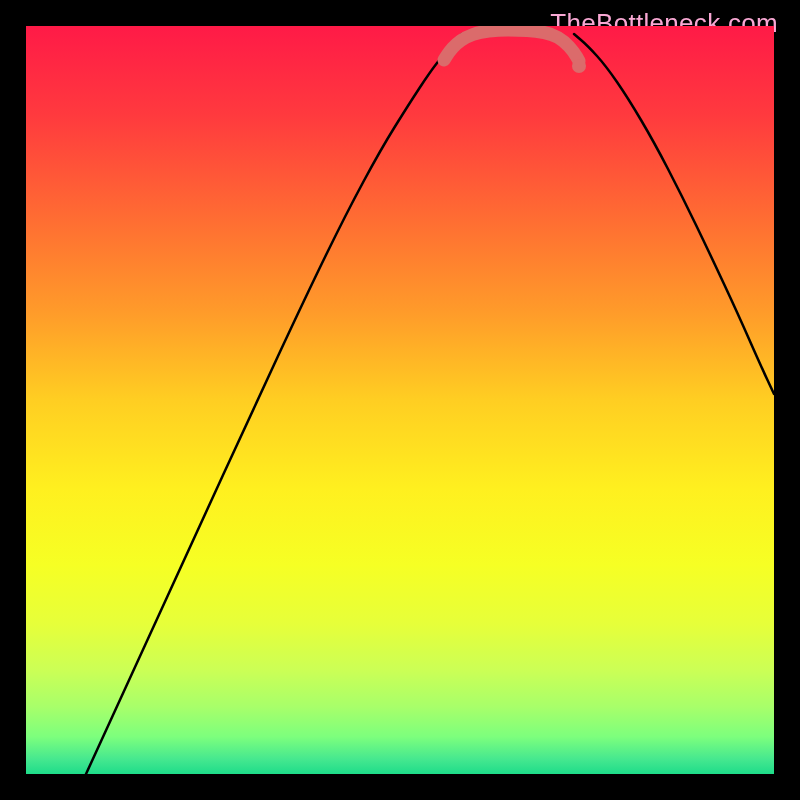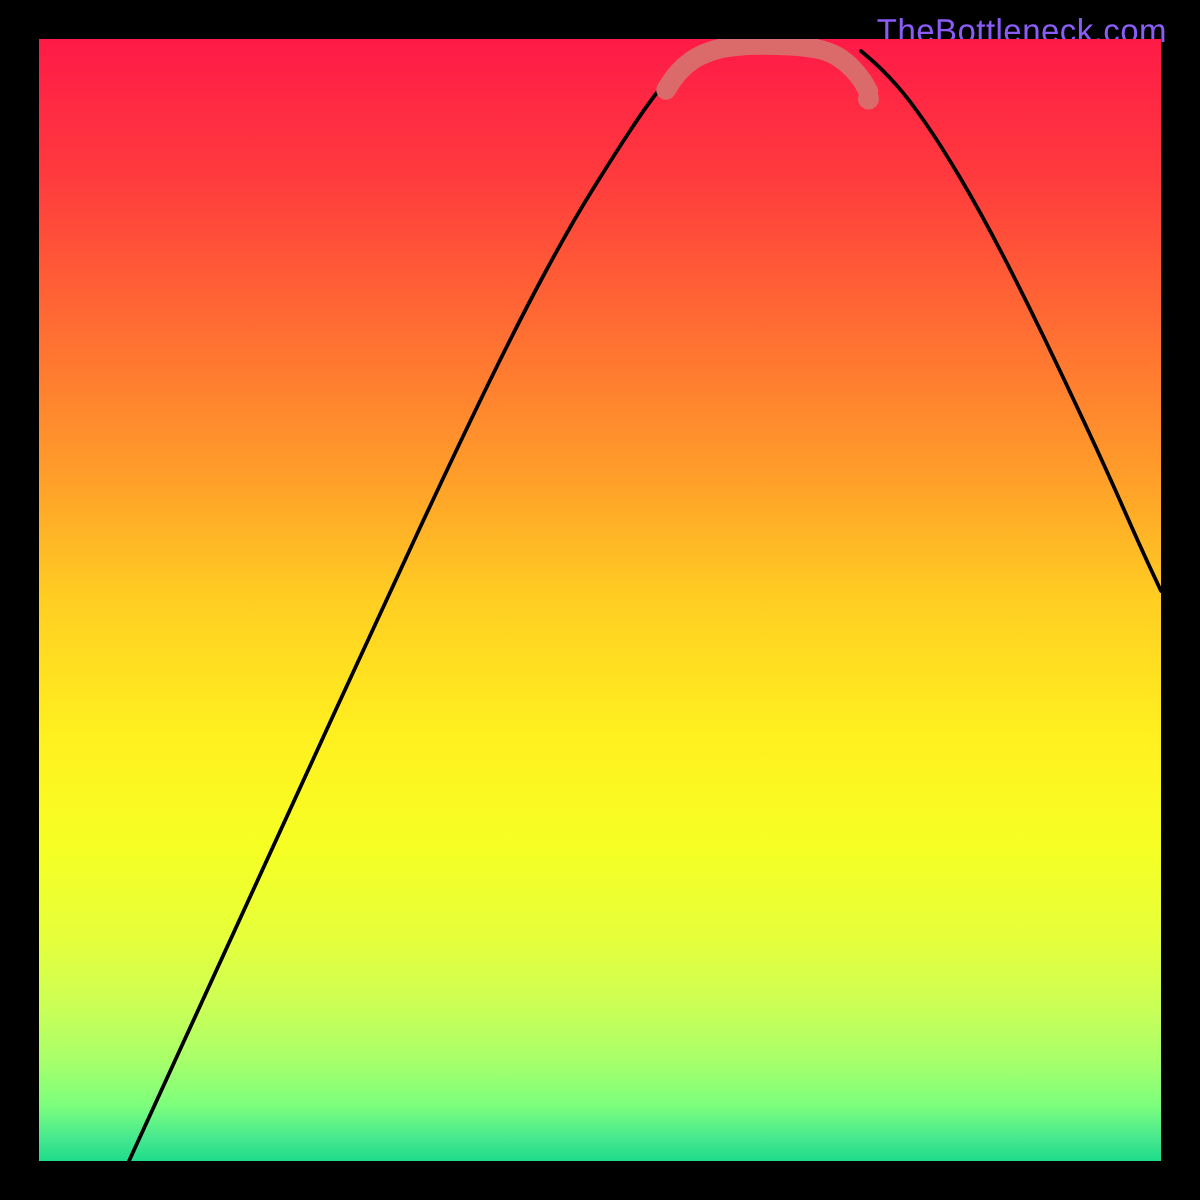--- a/index.html
+++ b/index.html
@@ -24,22 +24,22 @@
     left: 26px;
     top: 26px;
     width: 748px;
     height: 748px;
     overflow: hidden;
   }
   .watermark {
     position: absolute;
     top: 8px;
     right: 22px;
-    color: #8b5cf6;
-    font-size: 22px;
+    color: #f9a8d4;
+    font-size: 26px;
     letter-spacing: 0.3px;
     font-weight: 500;
     user-select: none;
     text-align: right;
   }
   svg {
     display: block;
   }
 </style>
 </head>

